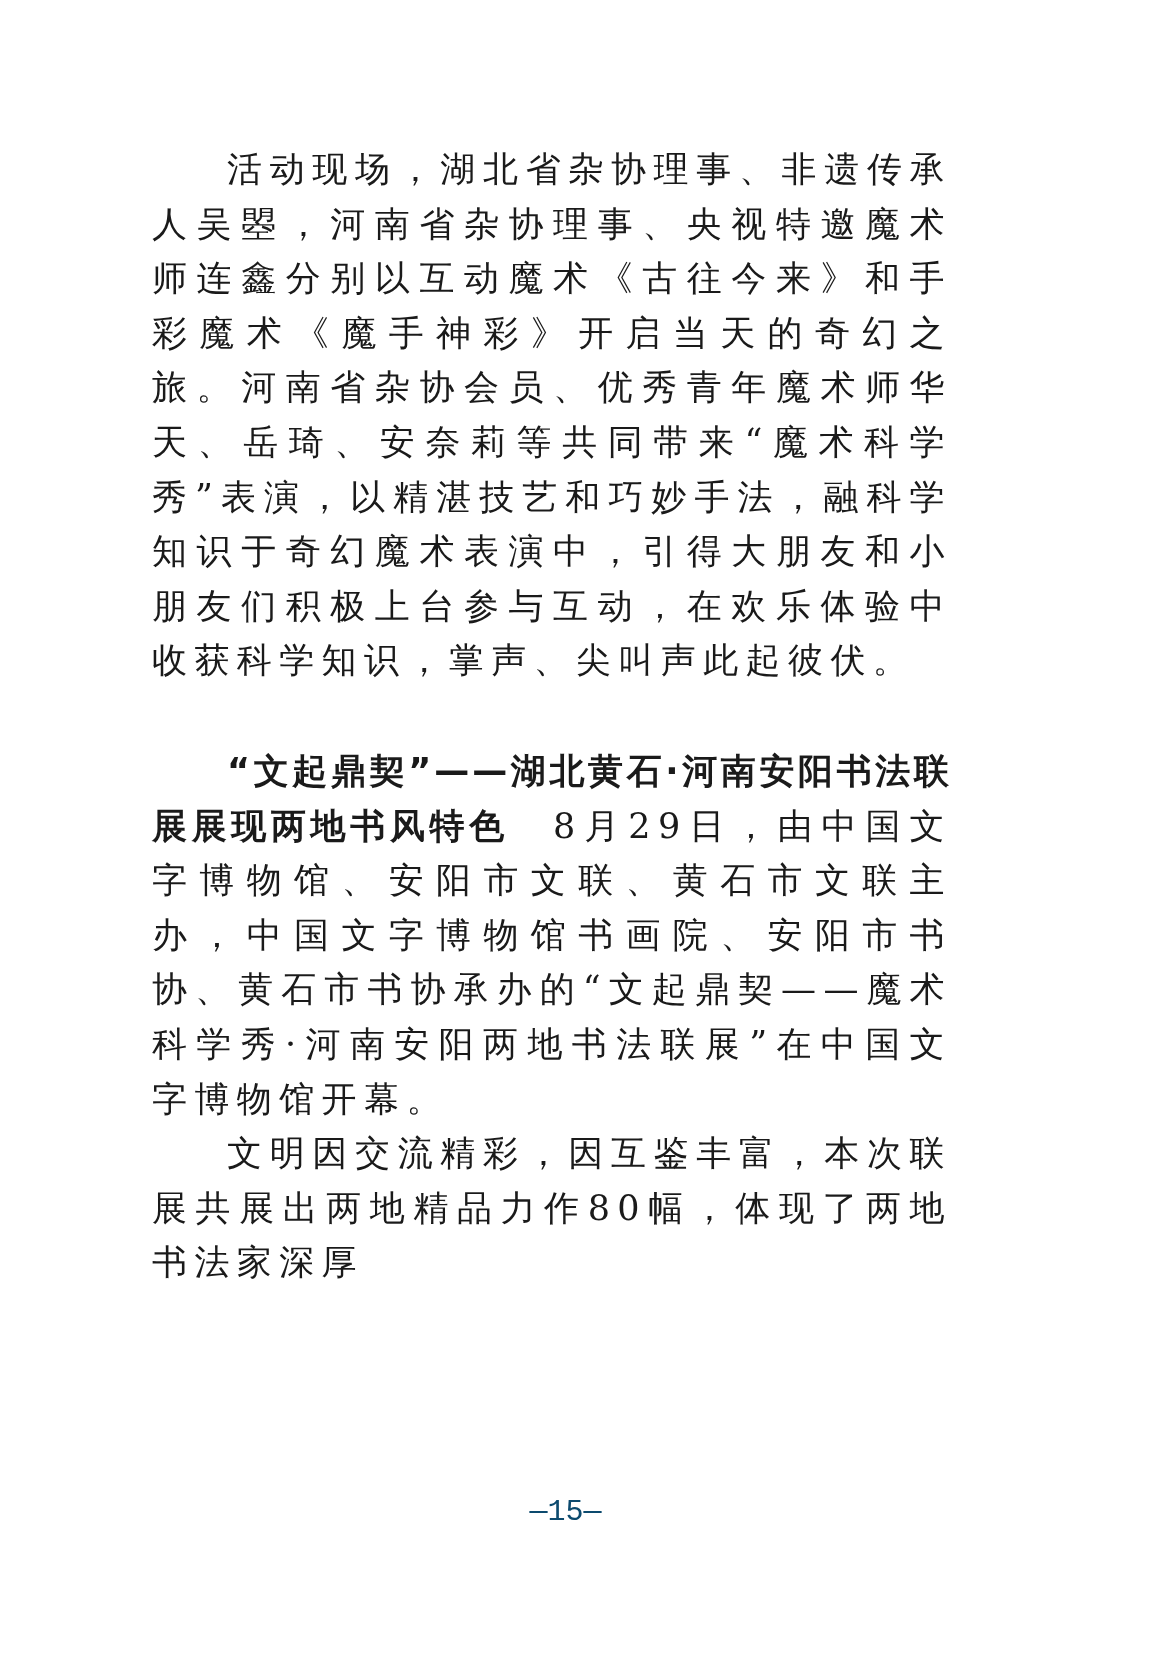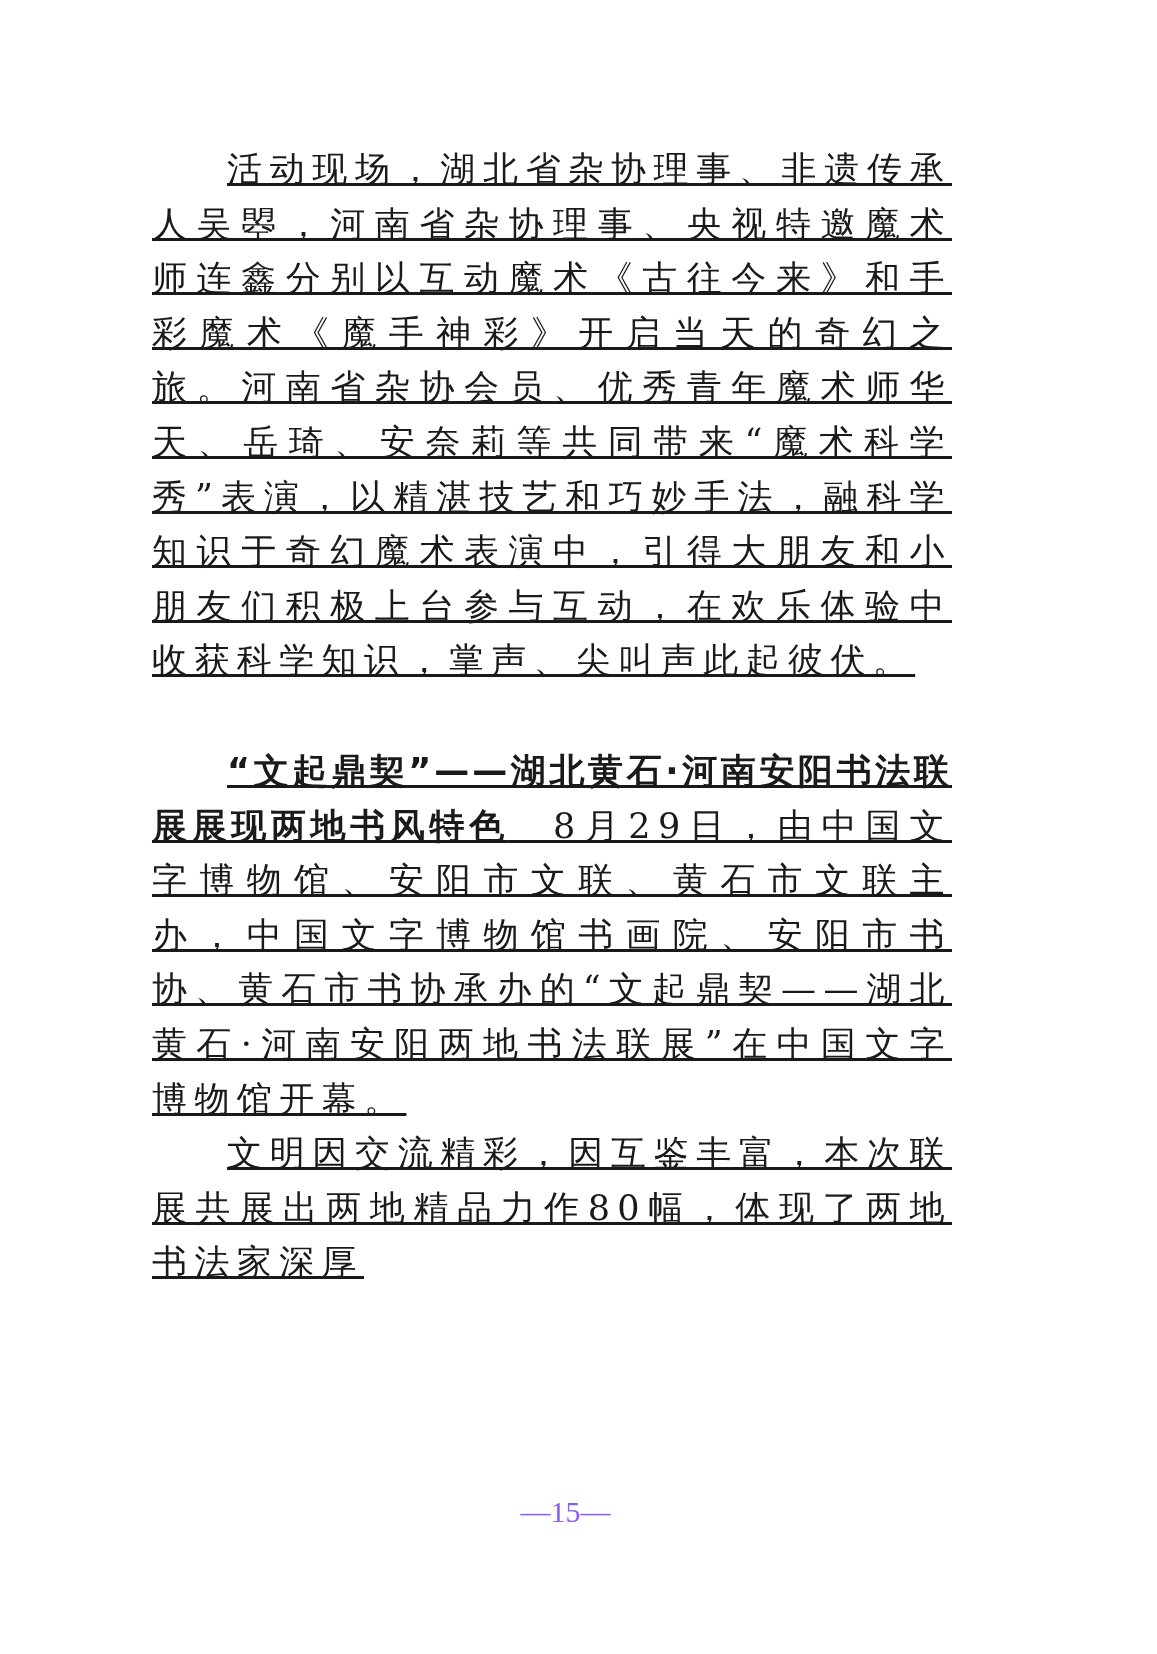--- a/index.html
+++ b/index.html
@@ -1,28 +1,28 @@
 <!DOCTYPE html>
 <html><head>
 <meta charset="utf-8">
 <style>
   html, body { margin:0; padding:0; background:#ffffff; }
   body { width:1157px; height:1654px; position:relative; overflow:hidden; }
   .page { position:absolute; left:152px; top:142px; width:800px; }
   .para { font-family:"DejaVu Serif", serif; font-size:35px; color:#1a1a1a;
           line-height:54.6px; letter-spacing:7.4px; text-align:justify; margin:0;
-          text-indent:75px; word-break:break-all;text-decoration:underline; }
+          text-indent:75px; word-break:break-all; }
   .gap { height:56px; }
   .headline { font-family:"DejaVu Sans", sans-serif; font-weight:bold; letter-spacing:3px; }
   .footer { position:absolute; left:0; width:1131px; top:1495px; text-align:center;
-            font-family:Liberation Serif, serif; font-size:30px; color:#8b5cf6; }
+            font-family:Liberation Mono, monospace; font-size:30px; color:#0c4a6e; }
 </style>
 </head>
 <body>
 
 <div class="page">
   <p class="para">活动现场，湖北省杂协理事、非遗传承人吴曌，河南省杂协理事、央视特邀魔术师连鑫分别以互动魔术《古往今来》和手彩魔术《魔手神彩》开启当天的奇幻之旅。河南省杂协会员、优秀青年魔术师华天、岳琦、安奈莉等共同带来“魔术科学秀”表演，以精湛技艺和巧妙手法，融科学知识于奇幻魔术表演中，引得大朋友和小朋友们积极上台参与互动，在欢乐体验中收获科学知识，掌声、尖叫声此起彼伏。</p>
   <div class="gap"></div>
-  <p class="para"><span class="headline">“文起鼎契”——湖北黄石·河南安阳书法联展展现两地书风特色</span><span>　8月29日，由中国文字博物馆、安阳市文联、黄石市文联主办，中国文字博物馆书画院、安阳市书协、黄石市书协承办的“文起鼎契——湖北黄石·河南安阳两地书法联展”在中国文字博物馆开幕。</span></p>
+  <p class="para"><span class="headline">“文起鼎契”——湖北黄石·河南安阳书法联展展现两地书风特色</span><span>　8月29日，由中国文字博物馆、安阳市文联、黄石市文联主办，中国文字博物馆书画院、安阳市书协、黄石市书协承办的“文起鼎契——魔术科学秀·河南安阳两地书法联展”在中国文字博物馆开幕。</span></p>
   <p class="para">文明因交流精彩，因互鉴丰富，本次联展共展出两地精品力作80幅，体现了两地书法家深厚</p>
 </div>
 
 <div class="footer">—15—</div>
 
 </body></html>

